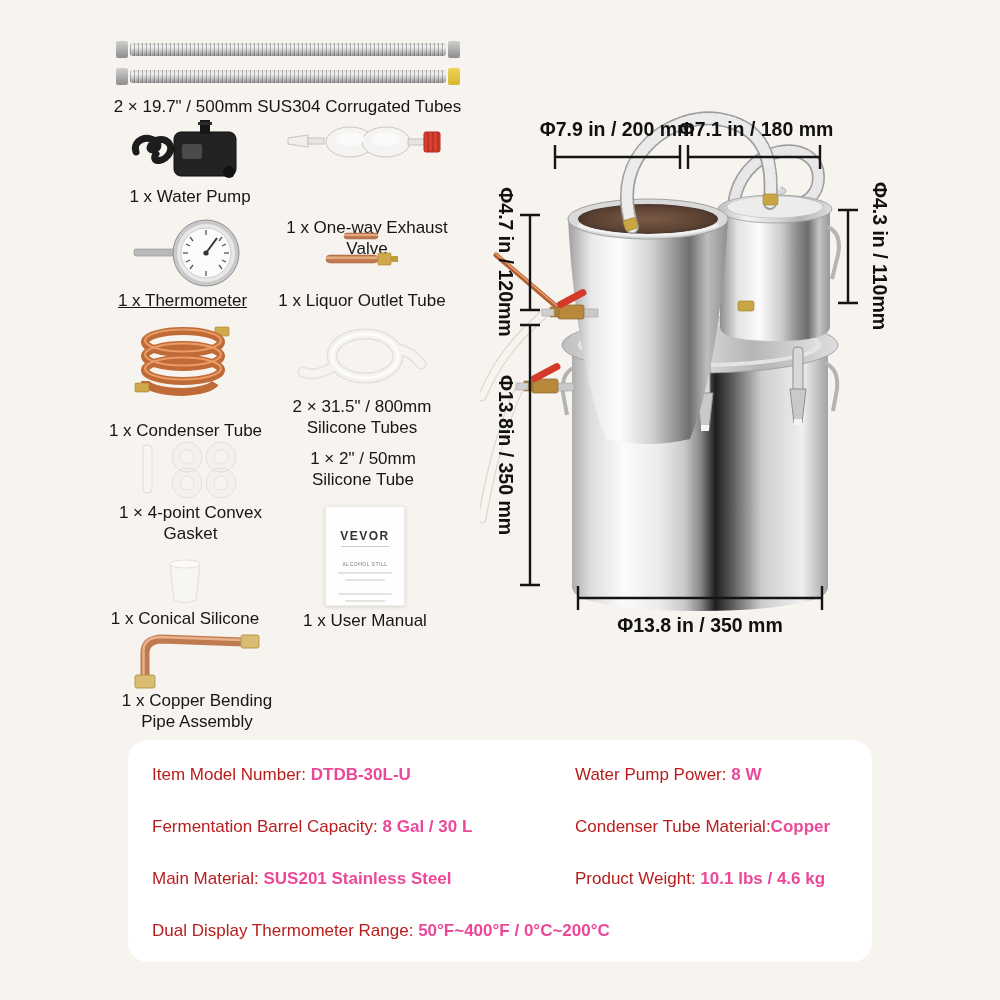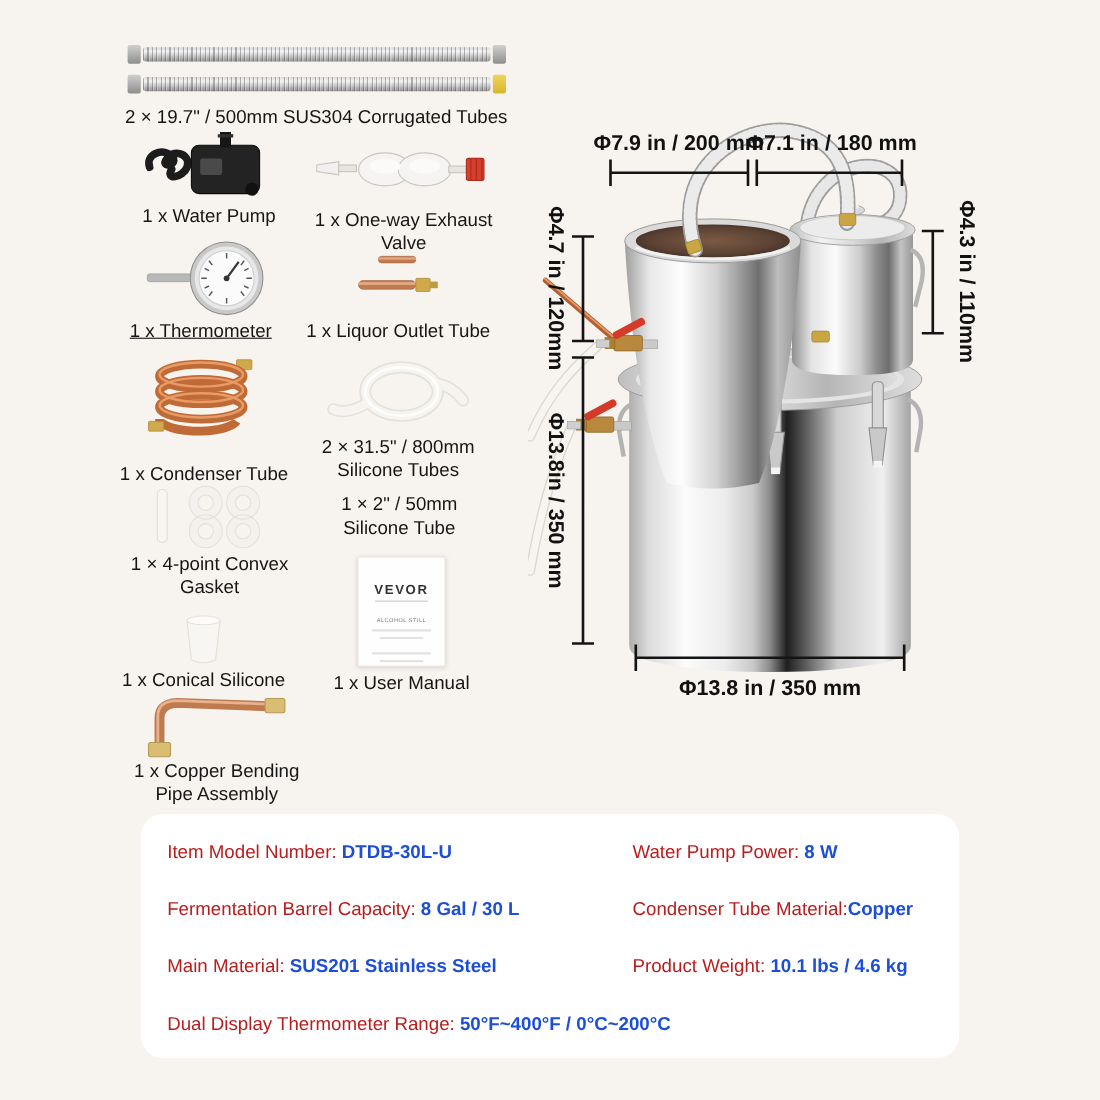--- a/index.html
+++ b/index.html
@@ -16,21 +16,21 @@
      background:repeating-linear-gradient(90deg,rgba(70,70,70,.38) 0 1px,rgba(255,255,255,.25) 1px 2px,transparent 2px 4px);}
   .fit{position:absolute;top:-2px;width:12px;height:17px;background:linear-gradient(180deg,#cfcfcf,#8e8e8e);border-radius:2px;}
   .fit.l{left:-14px}.fit.r{right:-14px}
   .fit.yellow{background:linear-gradient(180deg,#efd45a,#d9b62e);}
   
   #spec-card{position:absolute;left:128px;top:740px;width:744px;height:222px;background:#ffffff;
      border-radius:20px;box-sizing:border-box;padding:24px 24px 0 24px;
      display:grid;grid-template-columns:423px 1fr;row-gap:31px;align-content:start;}
   .spec-row{font-size:17px;line-height:21px;white-space:nowrap;}
   .spec-row .lbl{color:#b91c1c;}
-  .spec-row .val{color:#1d4ed8;font-weight:bold;}
+  .spec-row .val{color:#ec4899;font-weight:bold;}
   .span2{grid-column:1 / span 2;}
   
   .manual{width:78px;height:98px;background:#fefefe;border:1px solid #ececea;border-radius:2px;
      box-shadow:0 1px 4px rgba(90,80,60,.18);display:flex;flex-direction:column;align-items:center;}
   .manual .brand{margin-top:22px;font-size:12px;font-weight:bold;letter-spacing:1.5px;color:#333;}
   .manual .brandline{width:48px;height:1px;background:#c9c9c9;margin-top:3px;}
   .manual .sub{margin-top:14px;font-size:5px;letter-spacing:.5px;color:#777;}
   .manual .mline{width:54px;height:2px;background:#e2e2e0;margin-top:5px;border-radius:1px;}
   .manual .mline.short{width:40px;}
   svg text{font-family:"Liberation Sans","DejaVu Sans",sans-serif;}
@@ -66,21 +66,21 @@
         <rect x="44" y="14" width="62" height="44" rx="7" fill="none" stroke="#0d0d0d"></rect>
         <rect x="70" y="2" width="10" height="14" fill="#161616"></rect>
         <rect x="68" y="4" width="14" height="3" fill="#2e2e2e"></rect>
         <rect x="52" y="26" width="20" height="15" rx="2" fill="#4a4a4a"></rect>
         <circle cx="99" cy="54" r="6" fill="#111"></circle>
       </svg>
     </div>
     <div class="caption">1 x Water Pump</div>
   </div>
 
-  <div class="part" style="left:272px;top:119px;width:190px;">
+  <div class="part" style="left:272px;top:107px;width:190px;gap:40px;">
     <div class="fig" style="height:70px;">
       <svg width="170" height="52" viewBox="0 0 170 52">
         <polygon points="6,22 26,19 26,31 6,28" fill="#f1f0ee" stroke="#c6c4c0"></polygon>
         <rect x="26" y="22" width="16" height="6" fill="#e7e5e2" stroke="#c6c4c0"></rect>
         <ellipse cx="68" cy="26" rx="24" ry="15" fill="#f5f4f2" stroke="#c9c7c3"></ellipse>
         <ellipse cx="104" cy="26" rx="24" ry="15" fill="#f5f4f2" stroke="#c9c7c3"></ellipse>
         <ellipse cx="68" cy="23" rx="14" ry="7" fill="#fbfaf9"></ellipse>
         <ellipse cx="104" cy="23" rx="14" ry="7" fill="#fbfaf9"></ellipse>
         <rect x="126" y="23" width="16" height="6" fill="#e7e5e2" stroke="#c6c4c0"></rect>
         <rect x="142" y="16" width="16" height="20" rx="2" fill="#d6402e" stroke="#b22c1e"></rect>

